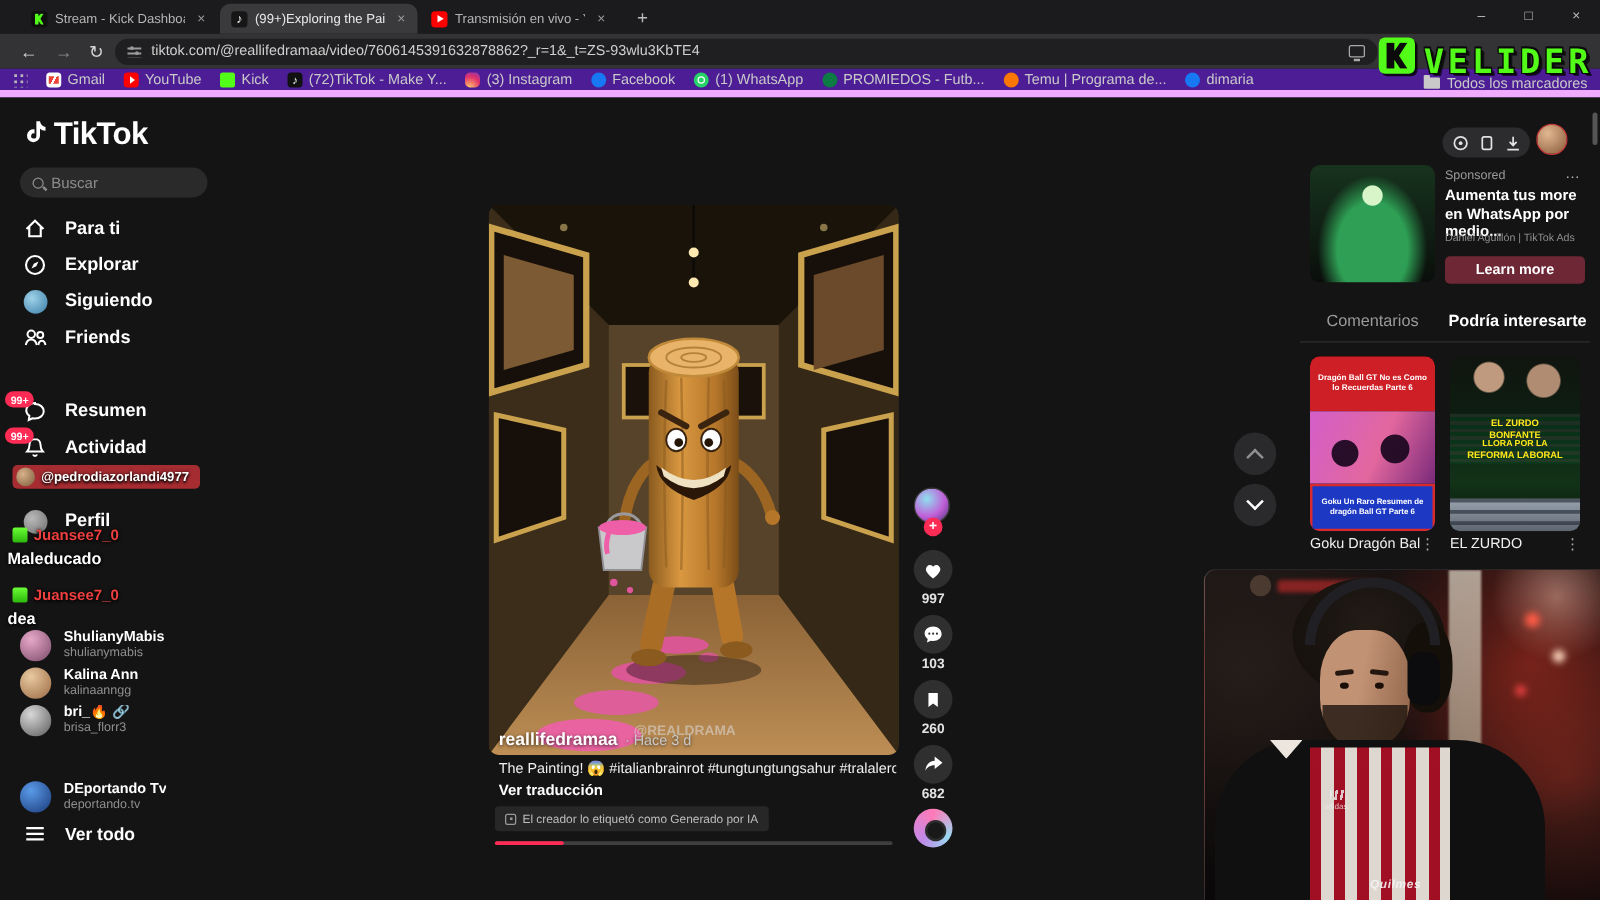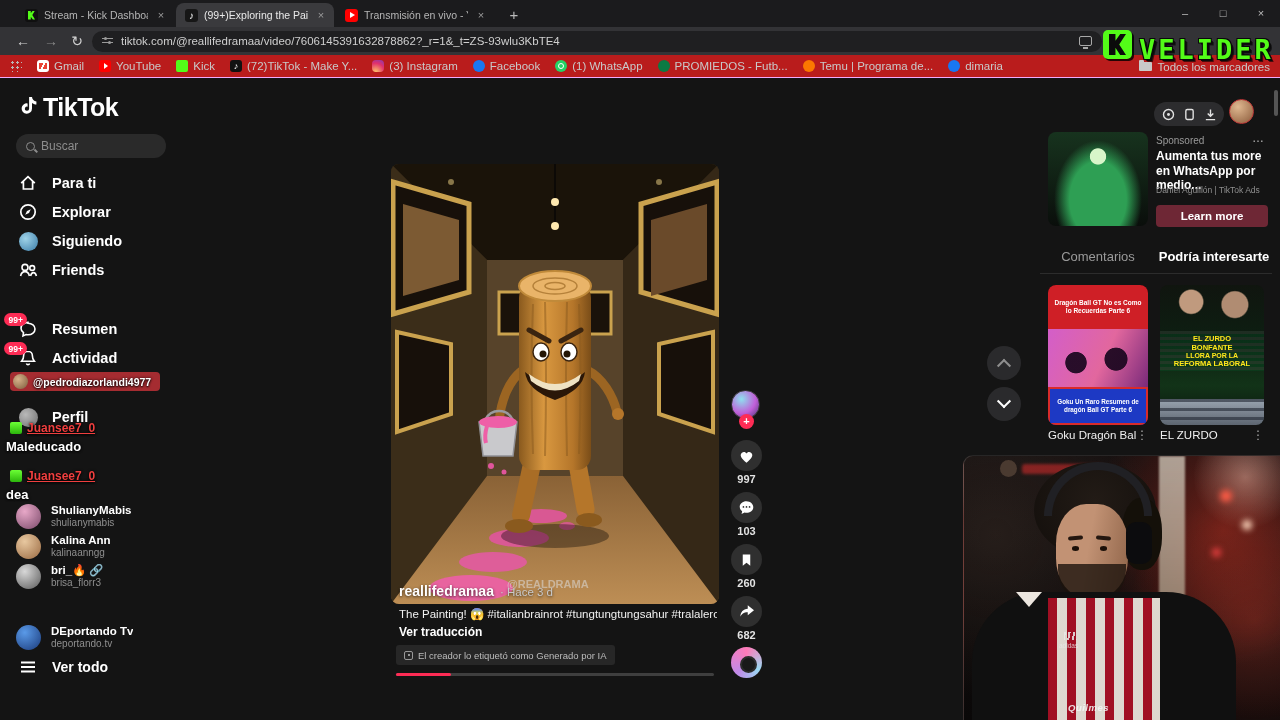--- a/index.html
+++ b/index.html
@@ -43,22 +43,22 @@
 
   .velider { position:absolute; left:1103px; top:24px; display:flex; align-items:center; gap:7px; z-index:200; }
   .k-badge { width:29px; height:29px; background:#53fc18; border-radius:5px; position:relative;
              box-shadow:2px 2px 0 rgba(0,0,0,.8); }
   .k-badge::after { content:""; position:absolute; inset:4px 6px; background:#0b0b0b;
     clip-path:polygon(0 0,38% 0,38% 32%,66% 0,100% 0,60% 50%,100% 100%,66% 100%,38% 66%,38% 100%,0 100%); }
   .velider-text { font-family:"DejaVu Sans Mono",monospace; font-weight:800; font-size:27px;
     letter-spacing:3px; color:#53fc18;
     text-shadow:2px 2px 0 #0a0a0a,-1px -1px 0 #0a0a0a,1px -1px 0 #0a0a0a,-1px 1px 0 #0a0a0a,3px 3px 0 rgba(0,0,0,.6);margin-top:10px; }
 
-  .bmbar { position:absolute; left:0; top:55px; width:1280px; height:23px; background:#b91c1c;
-           display:flex; align-items:center; gap:15px; padding:0 10px; border-bottom:1px solid #f0abfc; }
+  .bmbar { position:absolute; left:0; top:55px; width:1280px; height:23px; background:#4c1d95;
+           display:flex; align-items:center; gap:15px; padding:0 10px; border-bottom:6px solid #f0abfc; }
   .apps-icon { width:12px; height:12px; flex:none;
      background-image:radial-gradient(#b9b9b9 1.2px,transparent 1.4px); background-size:5px 5px; background-position:0 0; }
   .bm { display:flex; align-items:center; gap:5px; font-size:11.5px; color:#c9c9c9; white-space:nowrap; }
   .bmfav { width:12px; height:12px; border-radius:3px; flex:none; position:relative; }
   .bf-gmail { background:#fff; } .bf-gmail::after { content:""; position:absolute; inset:3px 2px;
      background:linear-gradient(115deg,#ea4335 40%,#fff 40% 60%,#ea4335 60%); }
   .bf-youtube { background:#f00; } .bf-youtube::after { content:""; position:absolute; left:4.5px; top:3px;
      border-left:4.5px solid #fff; border-top:3px solid transparent; border-bottom:3px solid transparent; }
   .bf-kick { background:#53fc18; border-radius:2px; }
   .bf-tiktok { background:#111; color:#fff; font-size:9px; line-height:12px; text-align:center; }
@@ -104,21 +104,21 @@
   .see-all .nlabel { font-size:14px; }
 
   
   .chatrow { position:absolute; z-index:60; display:flex; align-items:center; gap:5px;
              text-shadow:0 1px 2px #000,0 0 3px rgba(0,0,0,.8); }
   .mention-pill { display:flex; align-items:center; gap:5px; background:rgba(186,48,54,.88); border-radius:4px;
                   padding:2px 9px 2px 3px; }
   .chat-av { width:15px; height:15px; border-radius:50%; background:radial-gradient(circle at 35% 35%,#d8b28a,#7a5a3a); flex:none; }
   .mention-text { font-size:10.5px; font-weight:700; color:#fff; }
   .kick-badge { width:12px; height:12px; border-radius:2px; background:linear-gradient(#6bff35,#2cb60c); flex:none; }
-  .chat-user { font-size:12px; font-weight:700; color:#ef3f3f;text-decoration:underline; }
+  .chat-user { font-size:12px; font-weight:700; color:#ef3f3f; }
   .chat-msg { font-size:13px; font-weight:800; color:#fff; }
 
   
   .video-card { position:absolute; left:391px; top:86px; width:328px; height:440px; border-radius:8px;
                 overflow:hidden; background:#2a2114; }
   .u-row { position:absolute; left:399px; top:505px; display:flex; align-items:baseline; gap:6px; z-index:10;
            text-shadow:0 1px 3px rgba(0,0,0,.7); }
   .u-name { font-size:14px; font-weight:700; }
   .u-age { font-size:11.5px; color:#c9c9c9; }
   .caption { position:absolute; left:399px; top:529px; width:318px; font-size:11.5px; color:#f0f0f0;
@@ -231,21 +231,21 @@
   .torso { position:absolute; left:8px; top:136px; width:264px; height:130px; border-radius:70px 70px 0 0;
            background:#101010; }
   .jersey { position:absolute; left:76px; top:6px; width:112px; height:124px;
      background:repeating-linear-gradient(90deg,#a80f24 0 9px,#e9e2da 9px 19px); opacity:.95; }
   .collar { position:absolute; left:44px; top:0; width:26px; height:15px; background:#ece6df;
             clip-path:polygon(0 0,100% 0,50% 100%); }
   .adidas-bars { position:absolute; left:100px; top:176px; width:13px; height:8px;
      background:repeating-linear-gradient(100deg,#e8e8e8 0 2px,transparent 2px 4.5px); opacity:.85; }
   .adidas-text { position:absolute; left:95px; top:186px; font-size:6.5px; color:#e8e8e8; opacity:.8; }
   .jersey-text { position:absolute; left:104px; top:246px; font-size:9.5px; font-style:italic; font-weight:800;
-                 color:#f4f4f4; opacity:.9; letter-spacing:.5px; }
+                 color:#f4f4f4; opacity:.9; letter-spacing:.5px;padding-left:28px; }
 </style>
 </head>
 <body>
 
 <div id="screen">
 
   <div class="tabstrip">
     <div class="tab" style="left:16px">
       <span class="fav fav-kick"></span>
       <span class="tab-title">Stream - Kick Dashboard</span>

